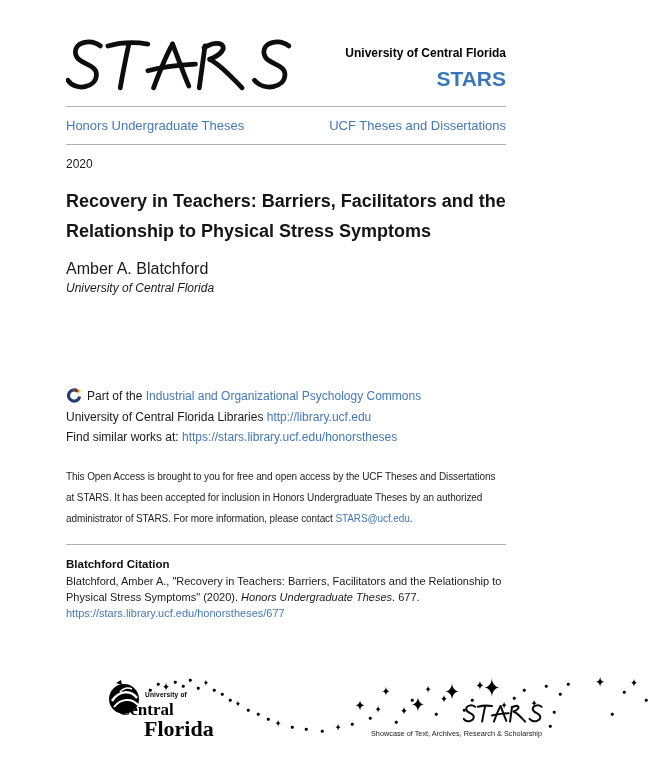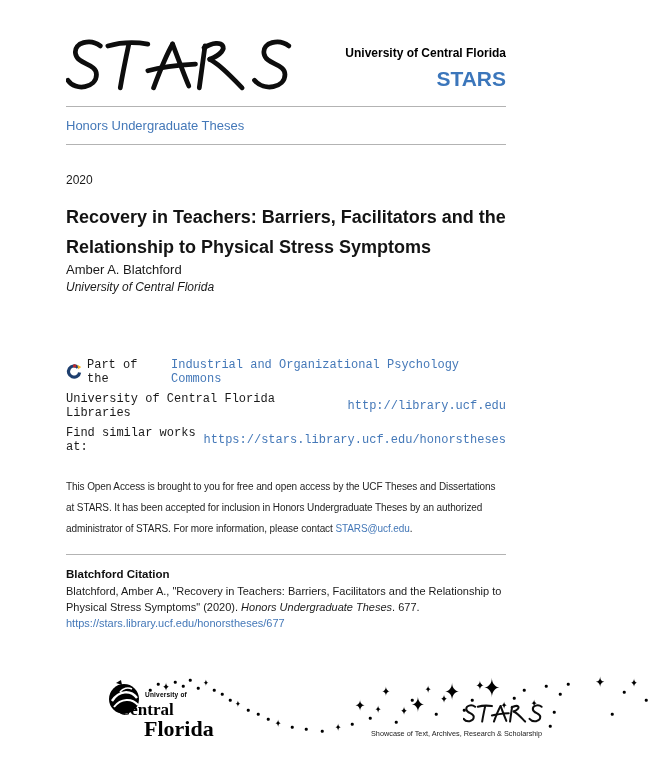--- a/index.html
+++ b/index.html
@@ -22,27 +22,27 @@
   .repository { font-size: 21px; font-weight: bold; margin-top: 7px; }
 
   .rule { height: 1px; background: #b3b3b3; border: none; }
   .rule-1 { margin-top: 12px; }
   .nav-row { display: flex; justify-content: space-between; padding: 11px 0 11px 0; }
   .nav-link { font-size: 13px; text-decoration: none; }
 
   a, .link { color: #4478b8; text-decoration: none; cursor: pointer; }
 
   
-  .year { font-size: 12px; color: #1a1a1a; margin-top: 28px; }
+  .year { font-size: 12px; color: #1a1a1a; margin-top: 12px; }
   .title { font-size: 18px; font-weight: 600; color: #141414; line-height: 30px; margin-top: 15px; letter-spacing: 0; max-width: 535px; }
-  .author { font-size: 13px; margin-top: 0; color: #1a1a1a; }
+  .author { font-size: 16px; margin-top: 14px; color: #1a1a1a; }
   .affiliation { font-size: 12px; font-style: italic; margin-top: 3px; color: #1a1a1a; }
 
   
-  .links-block { margin-top: 64px; font-family: Liberation Mono, monospace; }
+  .links-block { margin-top: 93px; }
   .info-line { font-size: 12px; margin-top: 6px; color: #1a1a1a; display: flex; align-items: center; }
   .info-line:first-child { margin-top: 0; }
   .network-icon-svg { width: 16px; height: 16px; margin-right: 5px; flex: 0 0 auto; }
   .sep { white-space: pre; }
 
   
   .open-access { margin-top: 22px; font-size: 10px; letter-spacing: -0.1px; line-height: 21px; color: #1f1f1f; max-width: 540px; }
 
   .rule-3 { margin-top: 15px; }
 
@@ -88,20 +88,21 @@
         <path d="M234 10 C224 2, 206 6, 208 18 C210 30, 230 28, 230 40 C230 54, 208 58, 198 46"></path>
       </svg>
       <div class="header-right">
         <div class="institution">University of Central Florida</div>
         <div class="repository" style="color:#3b76bb">STARS</div>
       </div>
     </div>
     <hr class="rule rule-1">
     <div class="nav-row">
       <a class="nav-link">Honors Undergraduate Theses</a>
+      <a class="nav-link">UCF Theses and Dissertations</a>
     </div>
     <hr class="rule">
 
     <div class="year">2020</div>
     <h1 class="title">Recovery in Teachers: Barriers, Facilitators and the Relationship to Physical Stress Symptoms</h1>
     <div class="author">Amber A. Blatchford</div>
     <div class="affiliation">University of Central Florida</div>
 
     <div class="links-block">
       <div class="info-line">

